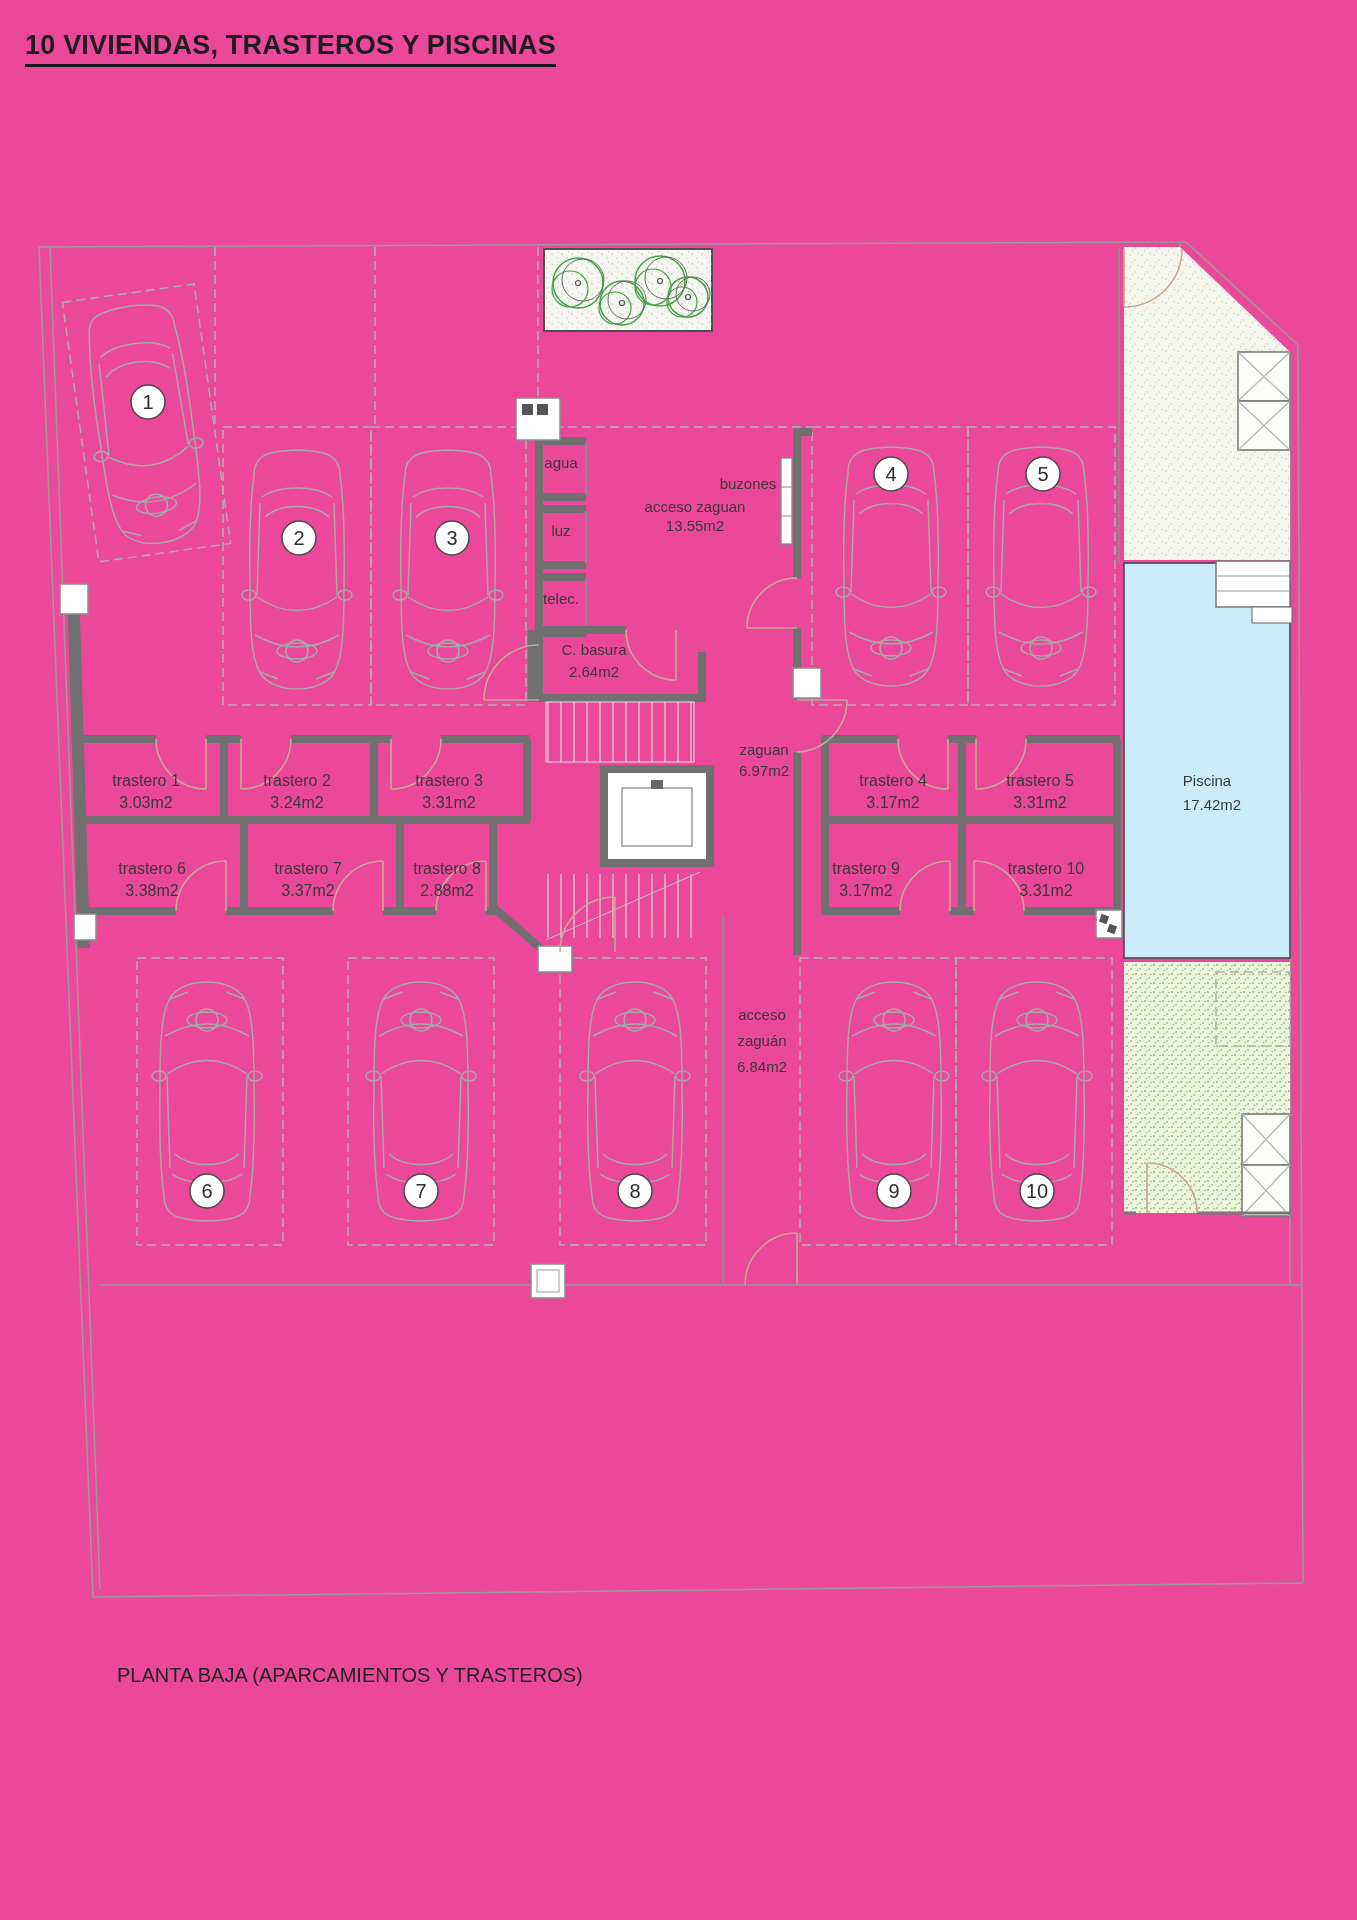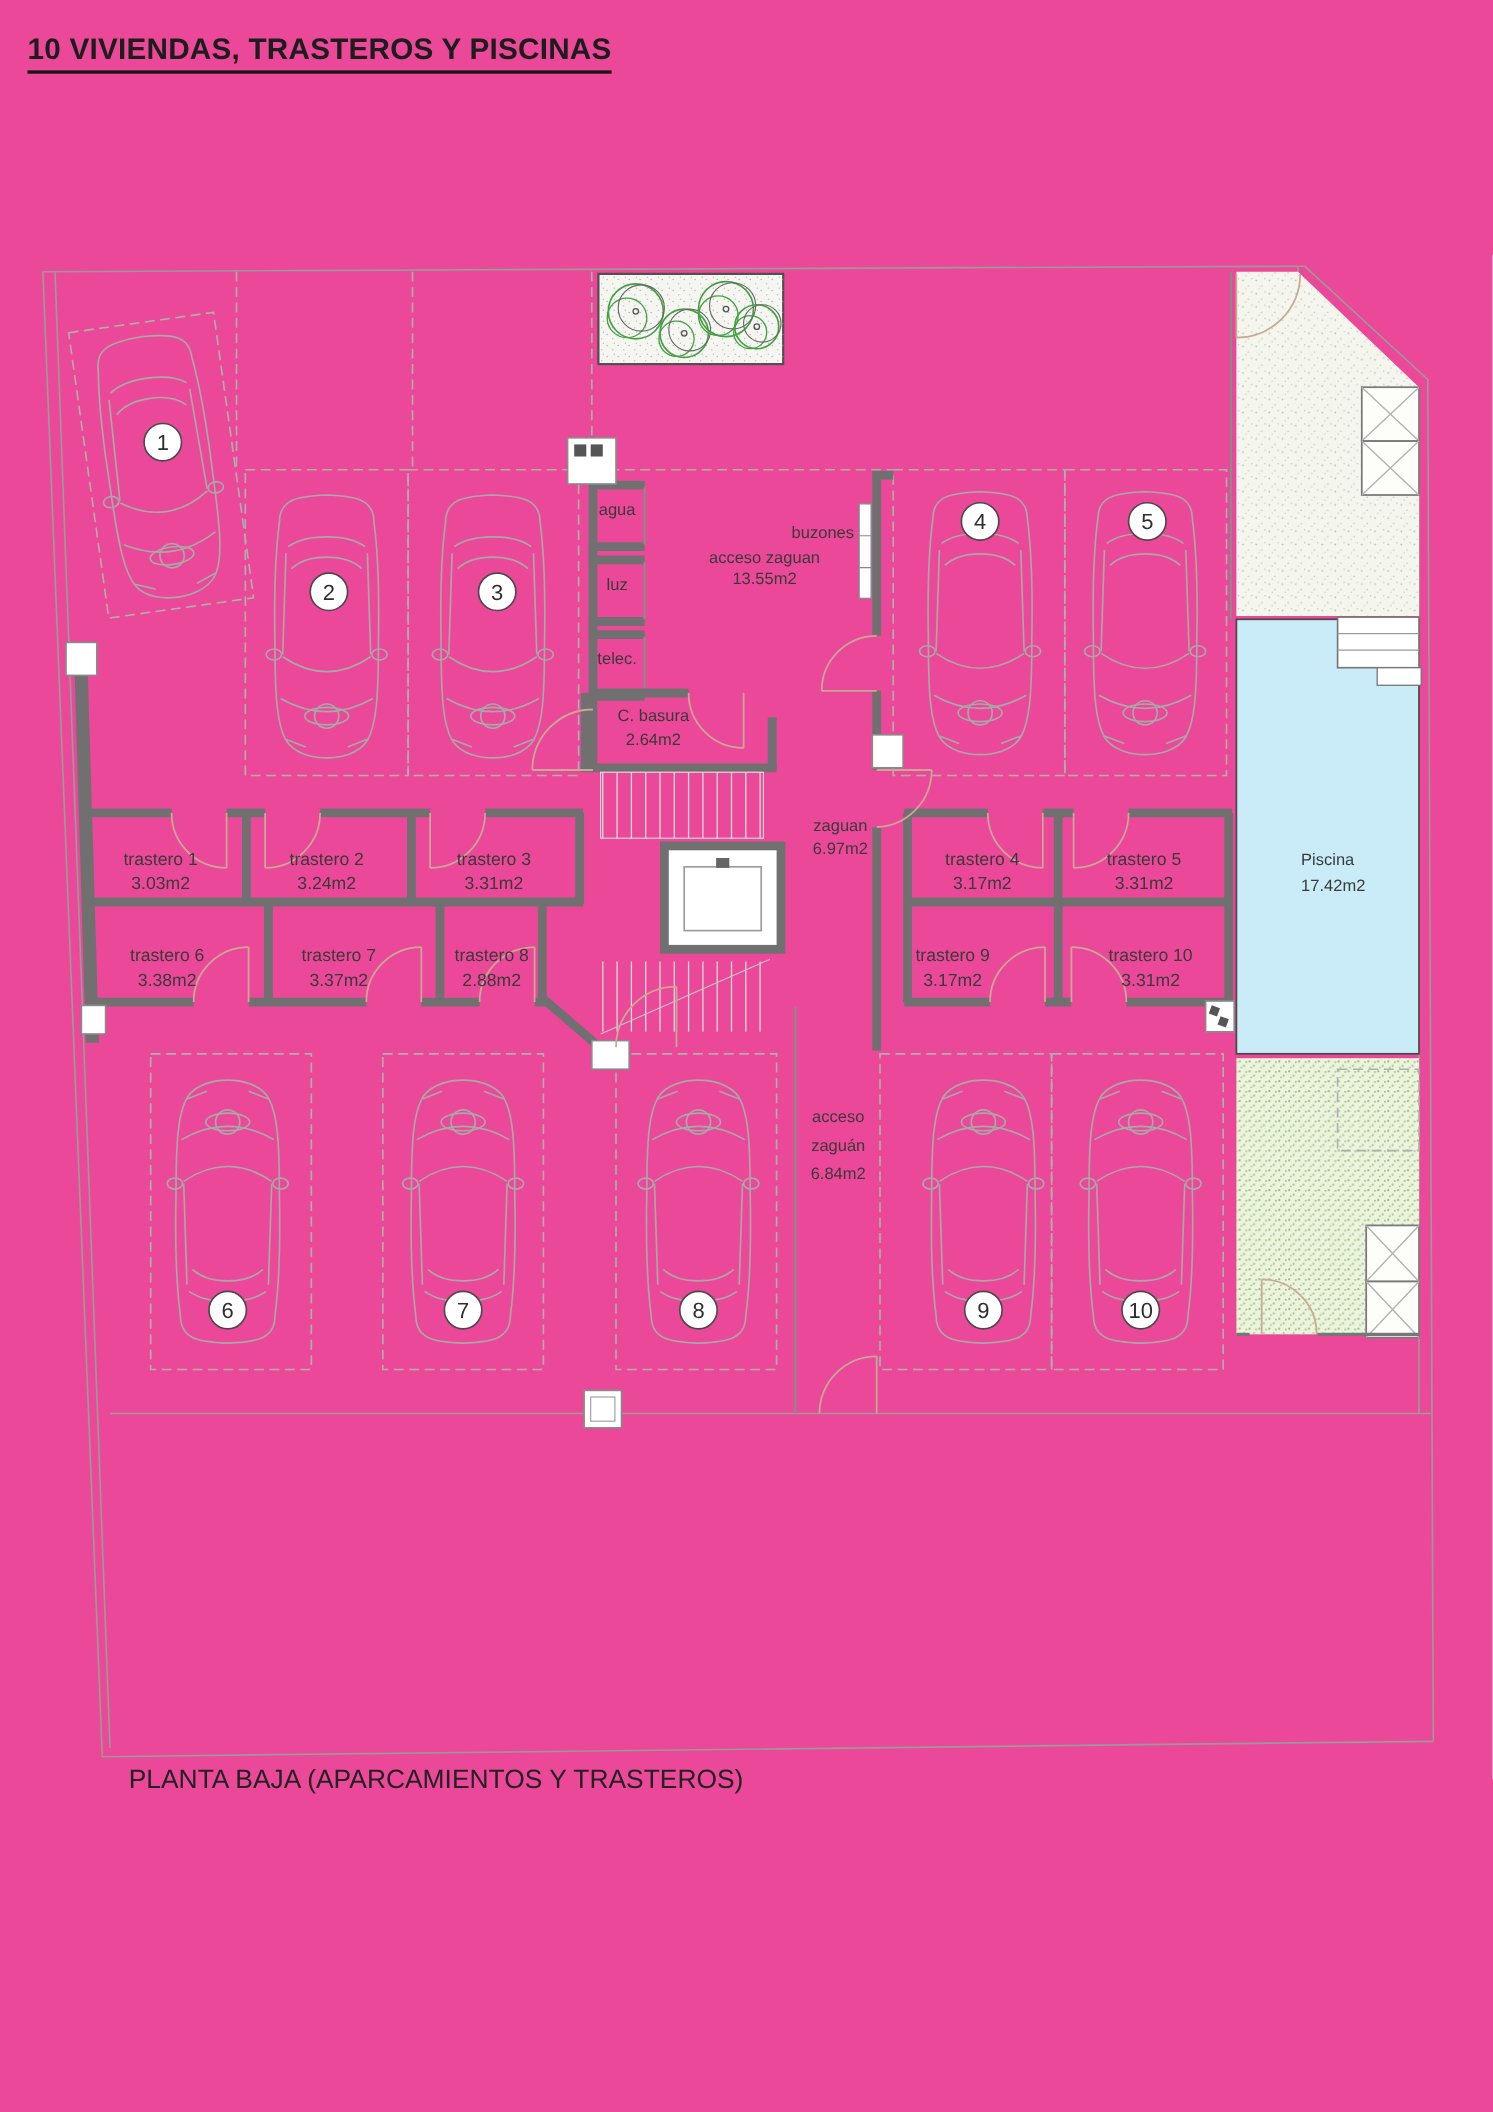--- a/index.html
+++ b/index.html
@@ -1,20 +1,20 @@
 <!DOCTYPE html>
 <html><head>
 <meta charset="utf-8">
 <style>
   html,body{margin:0;padding:0;background:#fff;}
   #canvas{position:relative;width:1357px;height:1920px;background:#ec4899;overflow:hidden;
           font-family:"Liberation Sans", sans-serif;}
   #plan-title{position:absolute;left:25px;top:30px;font-size:27px;font-weight:bold;color:#1d1d1d;
           display:inline-block;border-bottom:3px solid #161616;padding-bottom:3px;letter-spacing:.2px;}
-  #plan-caption{position:absolute;left:117px;top:1604px;font-size:24px;color:#222;text-align:right;}
+  #plan-caption{position:absolute;left:117px;top:1664px;font-size:20px;color:#222;text-align:right;}
   svg{position:absolute;left:0;top:0;}
   text{font-family:"Liberation Sans", sans-serif;fill:#3a3a3a;}
   .lbl{font-size:15px;}
   .tlbl{font-size:16px;}
   .num{font-size:20px;fill:#2e2e2e;}
   .wall{stroke:#707070;stroke-width:8;fill:none;}
   .wall2{stroke:#8a8a8a;stroke-width:2;fill:none;}
   .thin{stroke:#9a9a9a;stroke-width:1.5;fill:none;}
   .dash{stroke:#aeaeae;stroke-width:1.5;fill:none;stroke-dasharray:9 5;}
   .door{stroke:#c8a994;stroke-width:1.6;fill:none;}

